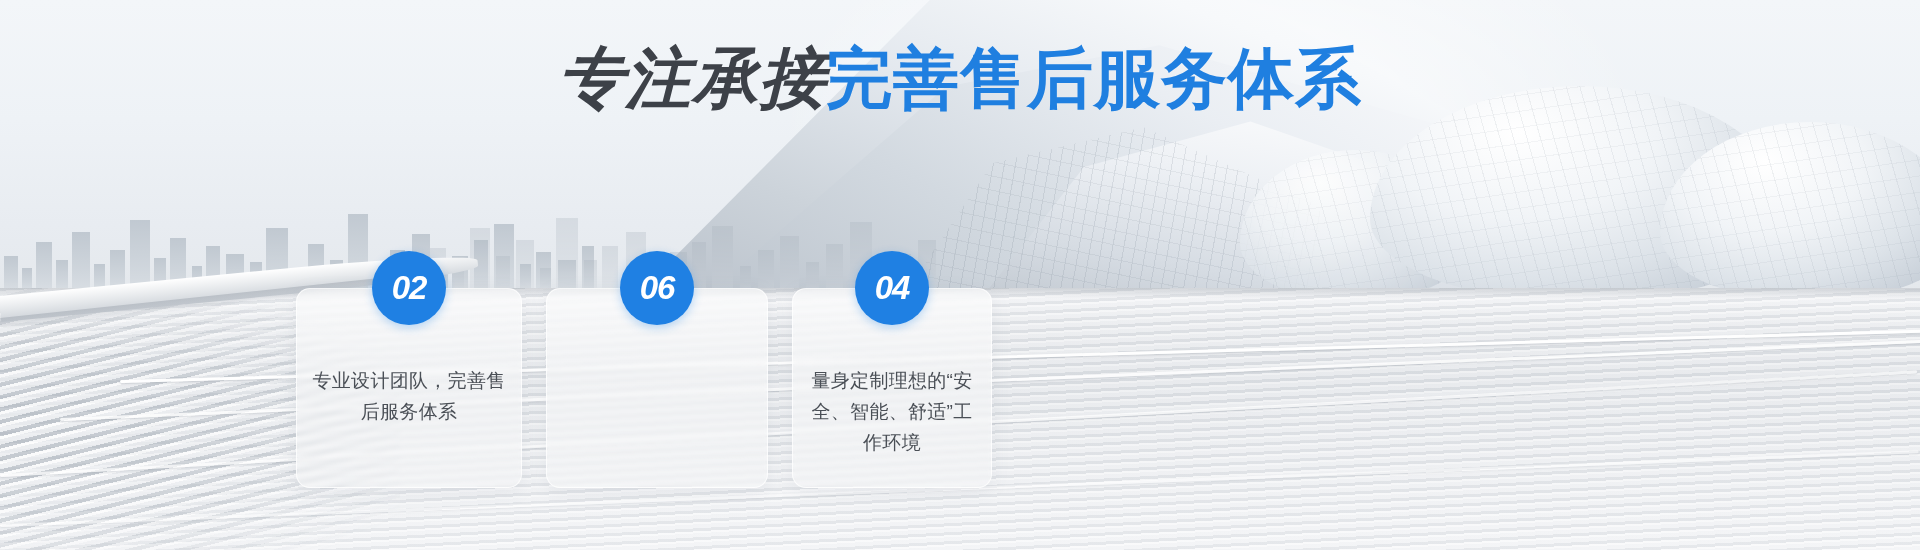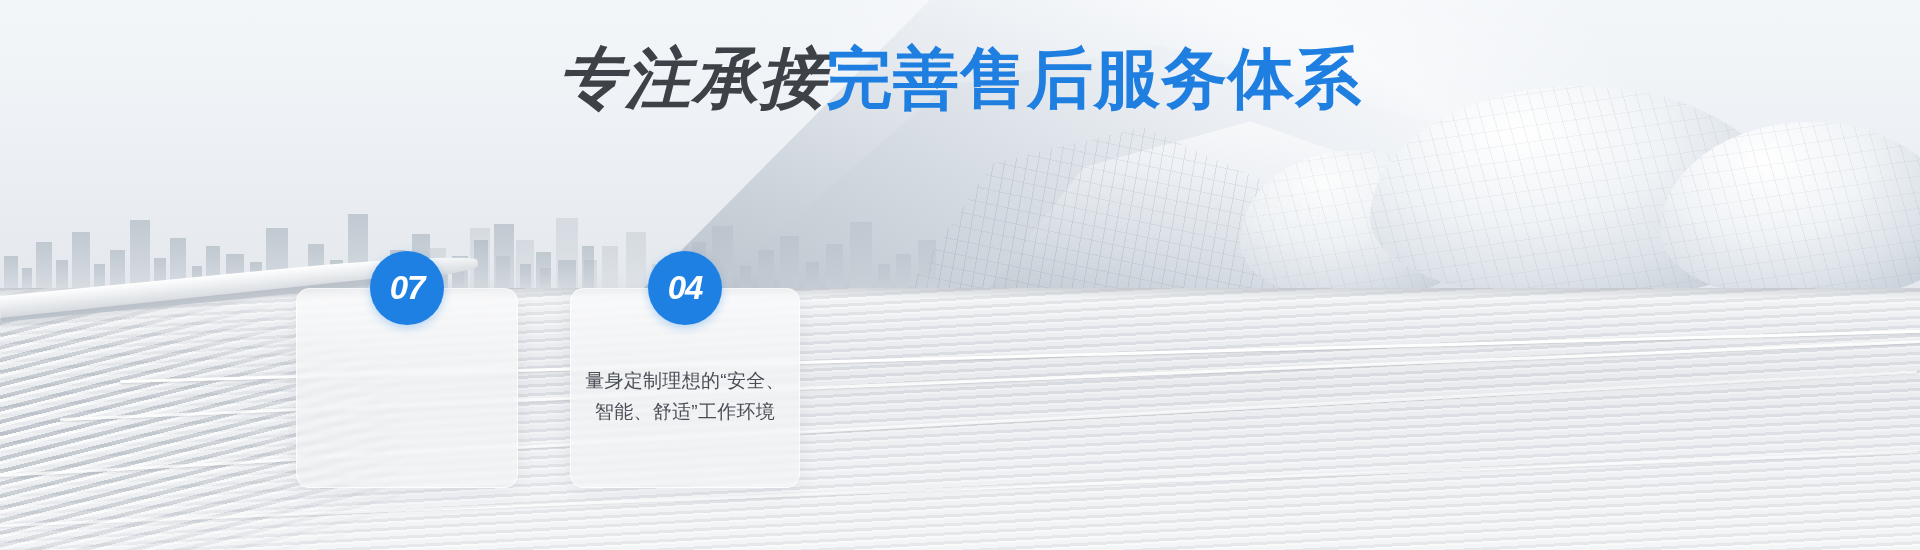--- a/index.html
+++ b/index.html
@@ -170,21 +170,21 @@
   .card-text {
     position:absolute; left:14px; right:14px; top:76px;
     text-align:center;
     font-size:19px; line-height:31px;
     color:#4a4f56; letter-spacing:.3px;
   }
 
   
   .card-2 { width:226px; }
   .card-3 { width:222px; }
-  .card-4 { width:230px;margin-left:28px; }
+  .card-4 { width:200px; }
 </style>
 </head>
 <body>
 
 <div id="banner">
 
   <div class="sky"></div>
   <div class="sky-glow"></div>
 
   <div class="roof-a"></div>
@@ -273,24 +273,30 @@
   <div class="kerb-shadow"></div>
 
   <div class="headline">
     <span class="dark">专注承接</span><span class="blue">完善售后服务体系</span>
   </div>
 
 
   <div class="cards">
 
 
+    <div class="card card-2">
+      <div class="card-badge">
+        <span>02</span>
+      </div>
+      <div class="card-text">专业设计团队，完善售后服务体系</div>
+    </div>
 
     <div class="card card-3">
       <div class="card-badge">
-        <span>07</span>
+        <span>06</span>
       </div>
     </div>
 
     <div class="card card-4">
       <div class="card-badge">
         <span>04</span>
       </div>
       <div class="card-text">量身定制理想的“安全、智能、舒适”工作环境</div>
     </div>
 

